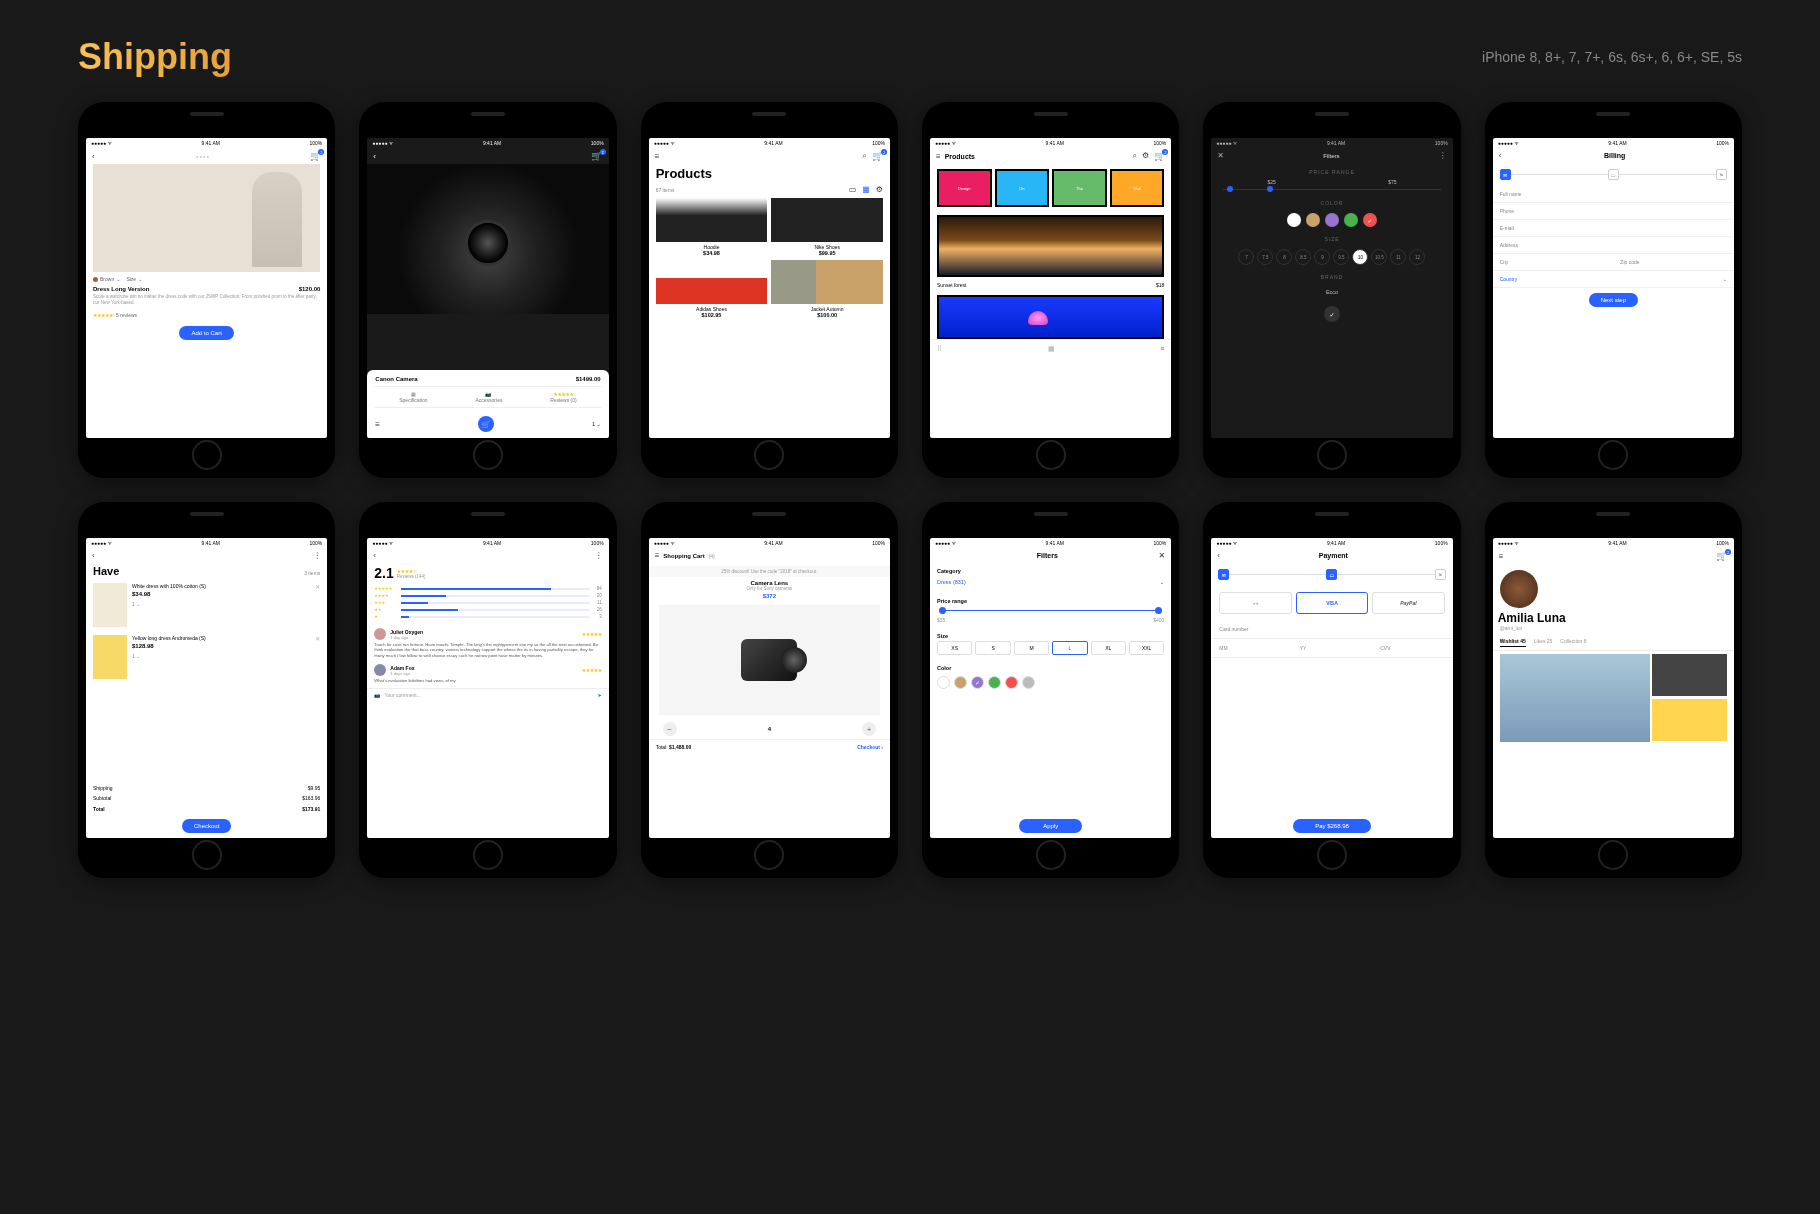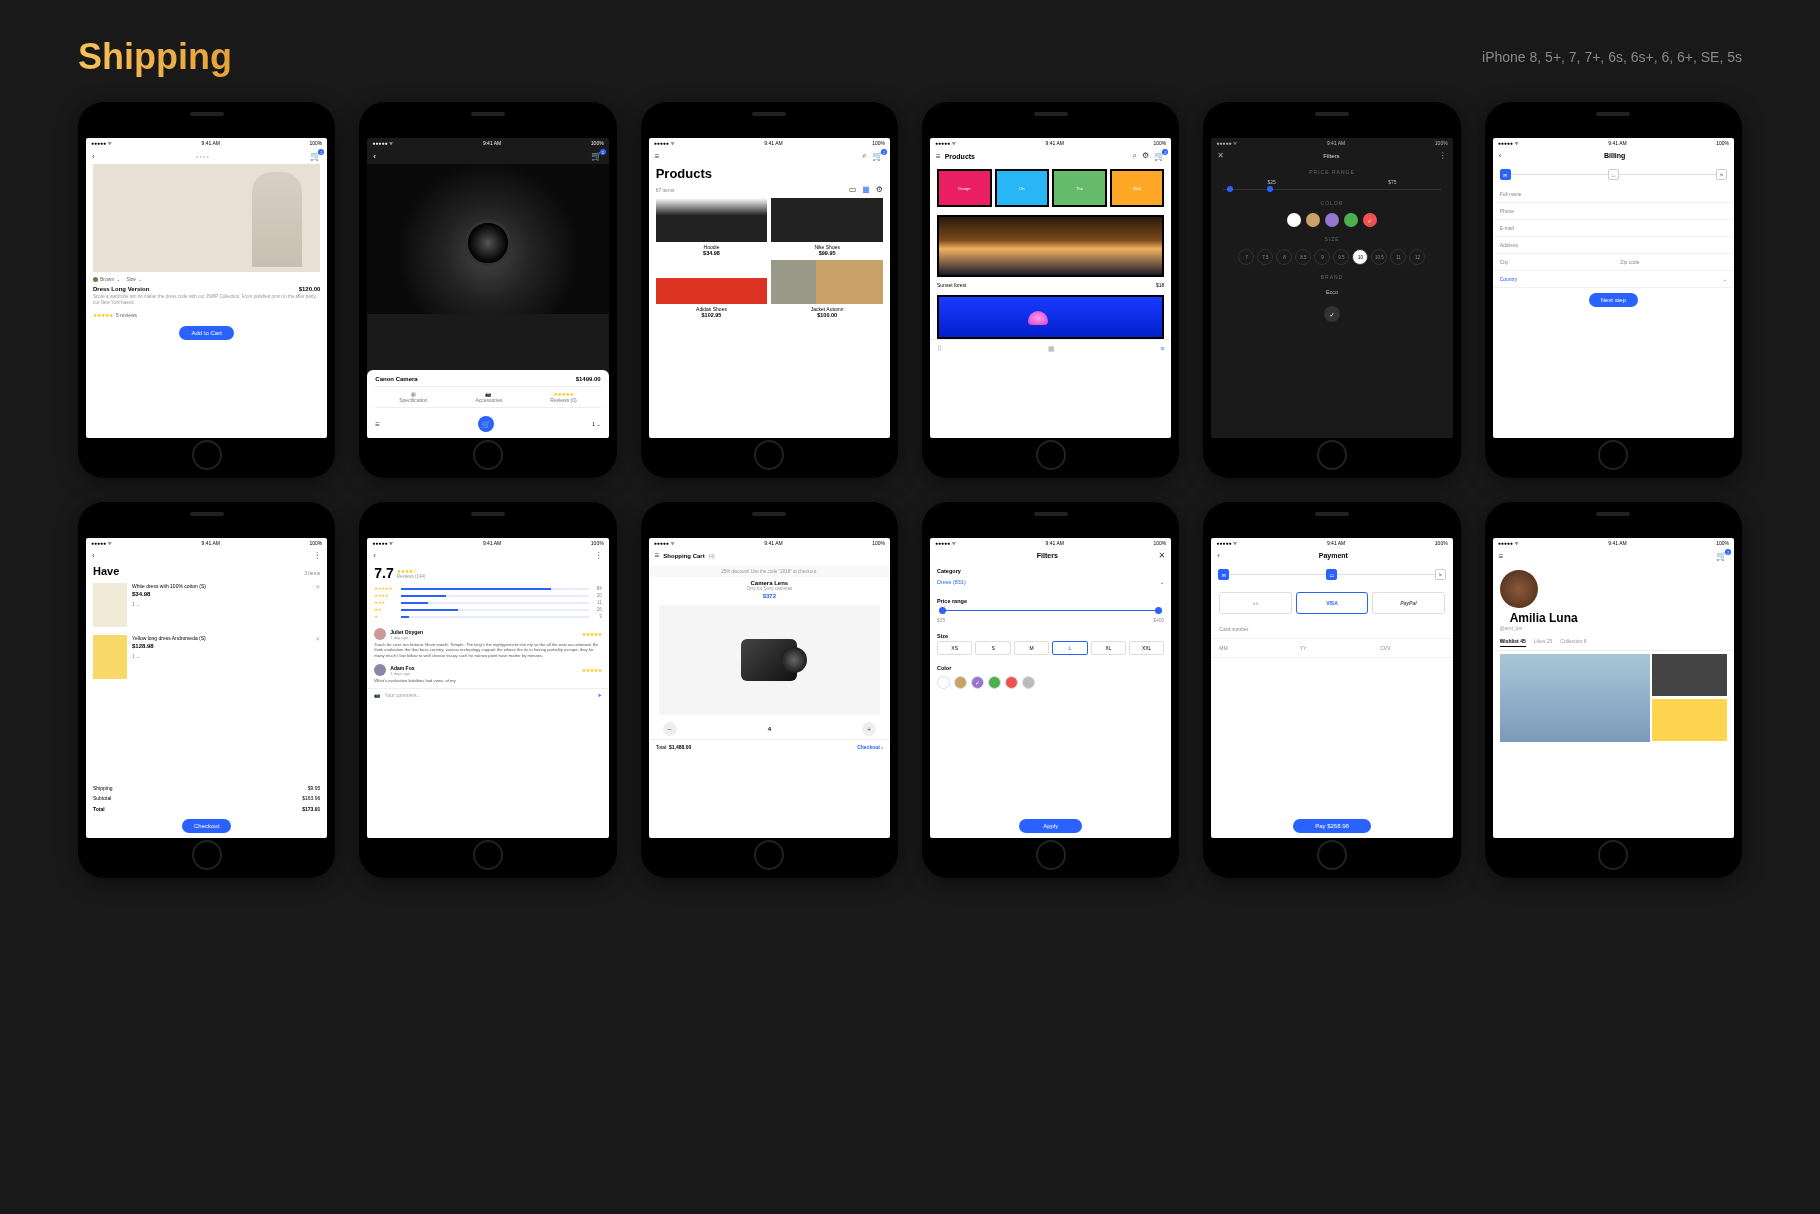--- a/index.html
+++ b/index.html
@@ -130,38 +130,38 @@
 .s10-col { width: 13px; height: 13px; border-radius: 50%; border: 1px solid #ddd; }
 
 .s11-cards { display: flex; gap: 4px; padding: 6px 8px; }
 .s11-card { flex: 1; border: 1px solid #ddd; border-radius: 3px; height: 22px; display: flex; align-items: center; justify-content: center; font-size: 5px; font-weight: 700; }
 .s11-card.active { border-color: #2962ff; color: #2962ff; }
 .s11-field { padding: 6px 8px; font-size: 5px; color: #888; border-bottom: 1px solid #f0f0f0; }
 .s11-row3 { display: flex; }
 .s11-row3 > div { flex: 1; }
 
 .s12-ava { width: 38px; height: 38px; border-radius: 50%; background: radial-gradient(#8a5a3a,#4a2818); margin: 6px 7px 3px; }
-.s12-name { font-size: 12px; font-weight: 700; padding: 0 17px; }
+.s12-name { font-size: 12px; font-weight: 700; padding: 0 5px; }
 .s12-handle { font-size: 5px; color: #999; padding: 0 7px 4px; }
 .s12-tabs { display: flex; gap: 8px; padding: 3px 7px; border-bottom: 1px solid #eee; font-size: 5px; color: #999; }
 .s12-tab.active { color: #000; font-weight: 600; border-bottom: 1.5px solid #000; padding-bottom: 2px; }
 .s12-grid { display: grid; grid-template-columns: 2fr 1fr; gap: 2px; padding: 3px 7px; }
 .s12-p1 { grid-row: span 2; height: 88px; background: linear-gradient(#a8c8d8,#7a9aba); }
 .s12-p2 { height: 42px; background: #444; }
 .s12-p3 { height: 42px; background: #ffd54f; }
 .footer-btn { padding: 5px; text-align: center; }
 .ic { font-size: 8px; color: #333; }
 .screen.dark .ic { color: #aaa; }
 </style>
 </head>
 <body>
 
 <div class="header">
   <div class="title">Shipping</div>
-  <div class="devices">iPhone 8, 5+, 7, 7+, 6s, 6s+, 6, 6+, SE, 5s</div>
+  <div class="devices">iPhone 8, 8+, 7, 7+, 6s, 6s+, 6, 6+, SE, 5s</div>
 </div>
 
 <div class="grid">
 
 <div class="phone">
       <div class="screen">
   <div class="status">
           <span>●●●●● ᯤ</span>
           <span>9:41 AM</span>
           <span>100%</span>
@@ -455,21 +455,21 @@
   <div class="status">
           <span>●●●●● ᯤ</span>
           <span>9:41 AM</span>
           <span>100%</span>
         </div>
   <div class="nav">
           <span class="ic">‹</span>
           <span class="ic">⋮</span>
         </div>
   <div class="s8-head">
-          <span class="s8-score">7.7</span>
+          <span class="s8-score">2.1</span>
           <div>
             <div class="stars">★★★★☆</div>
             <div style="font-size:4.5px;color:#999">Reviews (144)</div>
           </div>
         </div>
   <div class="s8-bars">
     <div class="s8-bar">
             <div class="s8-bstars">★★★★★</div>
             <div class="s8-btrack">
               <div class="s8-bfill" style="width:80%"></div>

